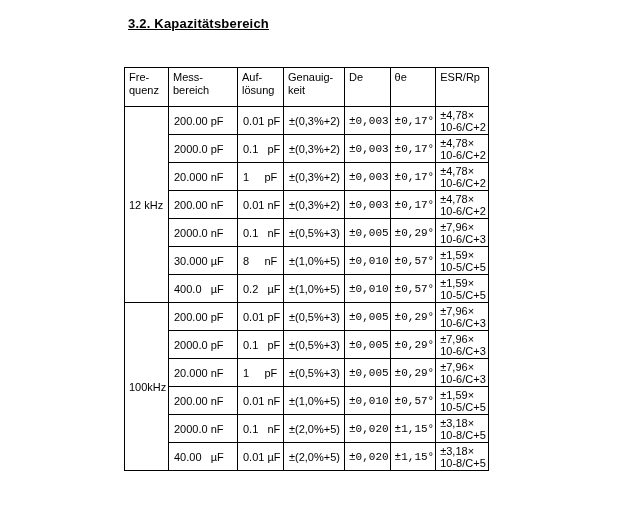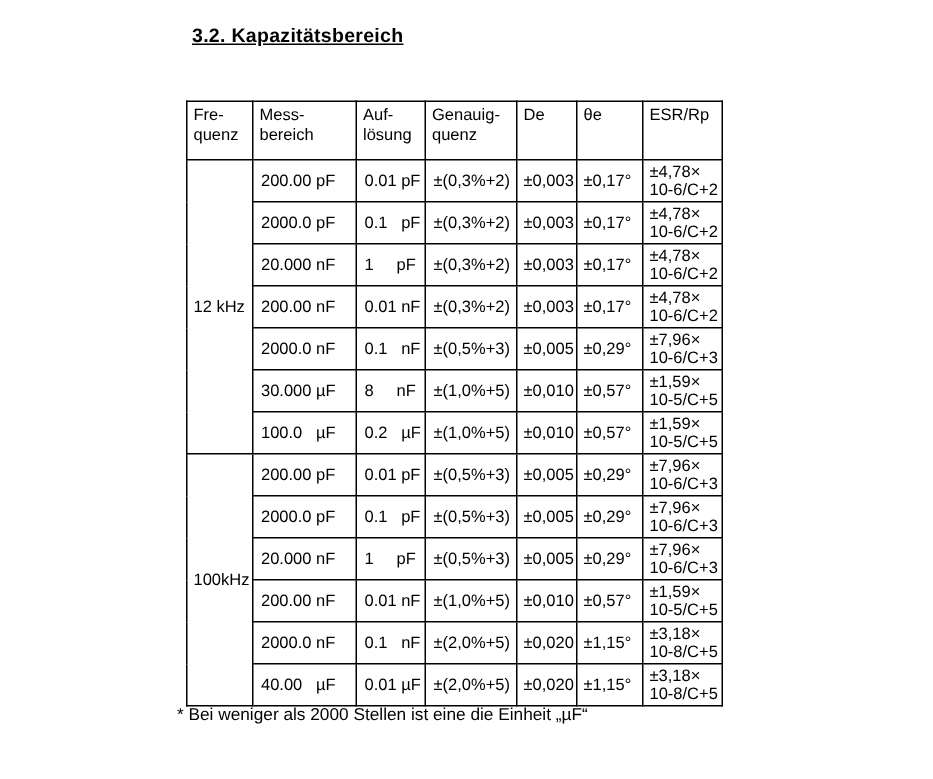--- a/index.html
+++ b/index.html
@@ -61,20 +61,21 @@
     padding-left: 4px;
   }
   .spec-table td.c5 {
     line-height: 12px;
     padding-left: 4px;
     padding-right: 1px;
   }
   .spec-table td.c3, .spec-table td.c4 {
     padding-left: 4px;
     padding-right: 1px;
+    font-family: Liberation Mono, monospace;
   }
   .footnote {
     position: absolute;
     left: 118px;
     top: 471px;
     margin: 0;
     font-size: 11.5px;
   }
 </style>
 </head>
@@ -96,21 +97,21 @@
     </colgroup>
     <thead>
       <tr>
         <th>Fre-
 quenz</th>
         <th>Mess-
 bereich</th>
         <th>Auf-
 lösung</th>
         <th>Genauig-
-quenz</th>
+keit</th>
         <th>De</th>
         <th>θe</th>
         <th>ESR/Rp</th>
       </tr>
     </thead>
     <tbody id="table-body">
         <tr>
           <td class="freq-cell" rowspan="7">12 kHz</td>
           <td class="c0">200.00 pF</td>
           <td class="c1">0.01 pF</td>
@@ -159,21 +160,21 @@
         <tr>
           <td class="c0">30.000 µF</td>
           <td class="c1">8     nF</td>
           <td class="c2">±(1,0%+5)</td>
           <td class="c3">±0,010</td>
           <td class="c4">±0,57°</td>
           <td class="c5">±1,59×
 10-5/C+5</td>
         </tr>
         <tr>
-          <td class="c0">100.0   µF</td>
+          <td class="c0">400.0   µF</td>
           <td class="c1">0.2   µF</td>
           <td class="c2">±(1,0%+5)</td>
           <td class="c3">±0,010</td>
           <td class="c4">±0,57°</td>
           <td class="c5">±1,59×
 10-5/C+5</td>
         </tr>
         <tr>
           <td class="freq-cell" rowspan="6">100kHz</td>
           <td class="c0">200.00 pF</td>
@@ -225,15 +226,14 @@
           <td class="c1">0.01 µF</td>
           <td class="c2">±(2,0%+5)</td>
           <td class="c3">±0,020</td>
           <td class="c4">±1,15°</td>
           <td class="c5">±3,18×
 10-8/C+5</td>
         </tr>
       </tbody>
   </table>
 
-  <p class="footnote">* Bei weniger als 2000 Stellen ist eine die Einheit „µF“</p>
 
 </div>
 
 </body></html>

